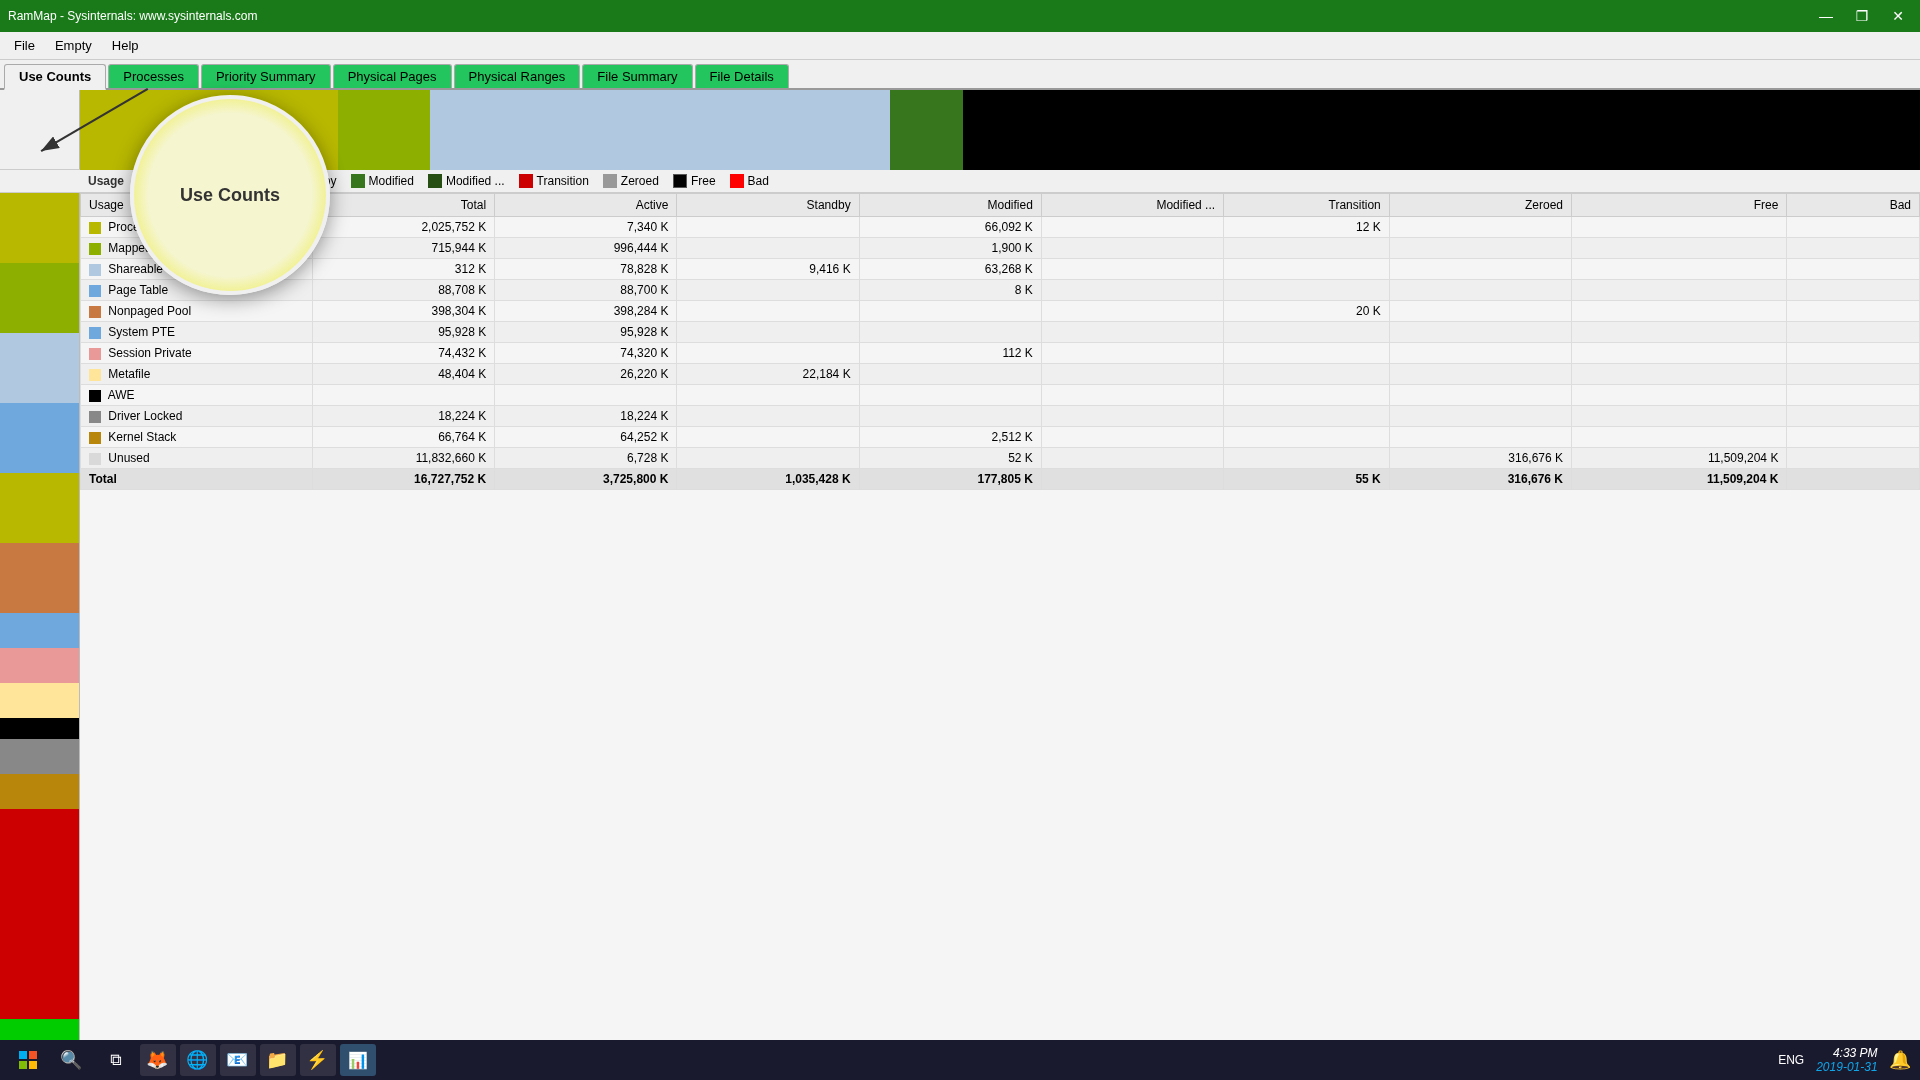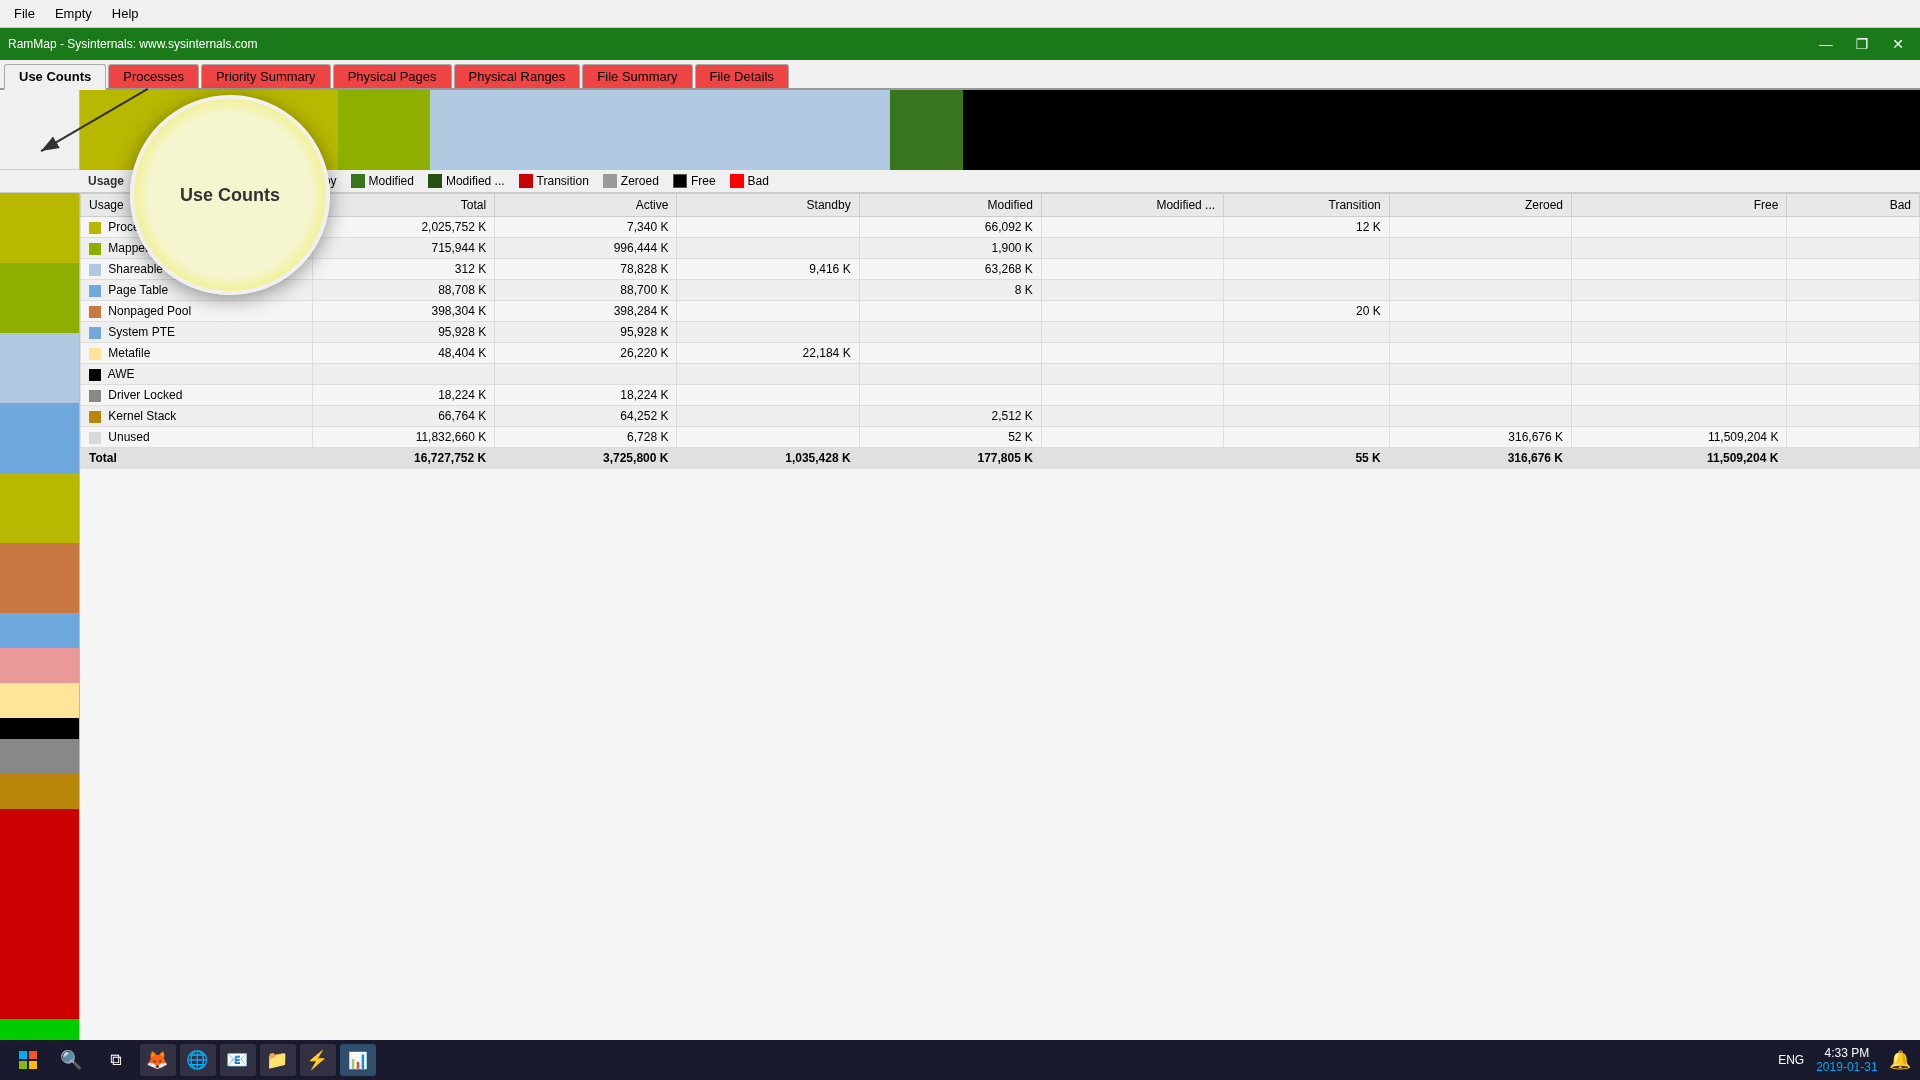--- a/index.html
+++ b/index.html
@@ -63,21 +63,21 @@
       align-items: flex-end;
       padding: 0 4px;
       border-bottom: 2px solid #999;
     }
     .tab {
       padding: 4px 14px 4px 14px;
       cursor: pointer;
       font-size: 13px;
       border: 1px solid #aaa;
       border-bottom: none;
-      background: #ef4444;
+      background: #22c55e;
       margin-right: 2px;
       border-radius: 3px 3px 0 0;
     }
     .tab.active {
       background: #f0f0f0;
       border-bottom: 2px solid #f0f0f0;
       font-weight: bold;
       margin-bottom: -2px;
     }
 
@@ -261,33 +261,33 @@
       height: 1040px;
       display: flex;
       flex-direction: column;
     }
   </style>
 </head>
 <body>
 
 <div id="window-wrapper">
 
-  <div id="menu-bar">
-    <span class="menu-item">File</span>
-    <span class="menu-item">Empty</span>
-    <span class="menu-item">Help</span>
-  </div>
-
   <div id="title-bar">
     <span>RamMap - Sysinternals: www.sysinternals.com</span>
     <div id="window-controls">
       <button class="win-btn">—</button>
       <button class="win-btn">❐</button>
       <button class="win-btn" id="close-btn">✕</button>
     </div>
+  </div>
+
+  <div id="menu-bar">
+    <span class="menu-item">File</span>
+    <span class="menu-item">Empty</span>
+    <span class="menu-item">Help</span>
   </div>
 
   <div id="tab-bar">
     <div class="tab active">Use Counts</div>
     <div class="tab">Processes</div>
     <div class="tab">Priority Summary</div>
     <div class="tab">Physical Pages</div>
     <div class="tab">Physical Ranges</div>
     <div class="tab">File Summary</div>
     <div class="tab">File Details</div>
@@ -462,20 +462,35 @@
       <td></td>
       <td></td>
       <td></td>
       <td></td>
       <td></td>
       <td></td>
       <td></td>
     </tr>
             <tr>
       <td style="display:table-cell;">
+        <span class="color-dot" style="background:#ea9999; display:inline-block; width:12px; height:12px; vertical-align:middle; margin-right:4px;"></span>
+        Session Private
+      </td>
+      <td>74,432 K</td>
+      <td>74,320 K</td>
+      <td></td>
+      <td>112 K</td>
+      <td></td>
+      <td></td>
+      <td></td>
+      <td></td>
+      <td></td>
+    </tr>
+            <tr>
+      <td style="display:table-cell;">
         <span class="color-dot" style="background:#ffe599; display:inline-block; width:12px; height:12px; vertical-align:middle; margin-right:4px;"></span>
         Metafile
       </td>
       <td>48,404 K</td>
       <td>26,220 K</td>
       <td>22,184 K</td>
       <td></td>
       <td></td>
       <td></td>
       <td></td>
@@ -601,19 +616,19 @@
     <span style="font-size:18px;">📁</span>
   </div>
   <div class="taskbar-app">
     <span style="font-size:18px;">⚡</span>
   </div>
   <div class="taskbar-app" style="background:rgba(100,200,255,0.3);">
     <span style="color:#44aaff; font-size:16px;">📊</span>
   </div>
   <div id="taskbar-right">
     <span style="color:white; font-size:12px;">ENG</span>
-    <div style="text-align:center;">
+    <div style="text-align:right;font-style:italic;">
       <div style="color:white; font-size:12px;">4:33 PM</div>
       <div style="color:#0ea5e9; font-size:12px;">2019-01-31</div>
     </div>
     <span style="color:white; font-size:18px;">🔔</span>
   </div>
 </div>
 
 </body></html>

